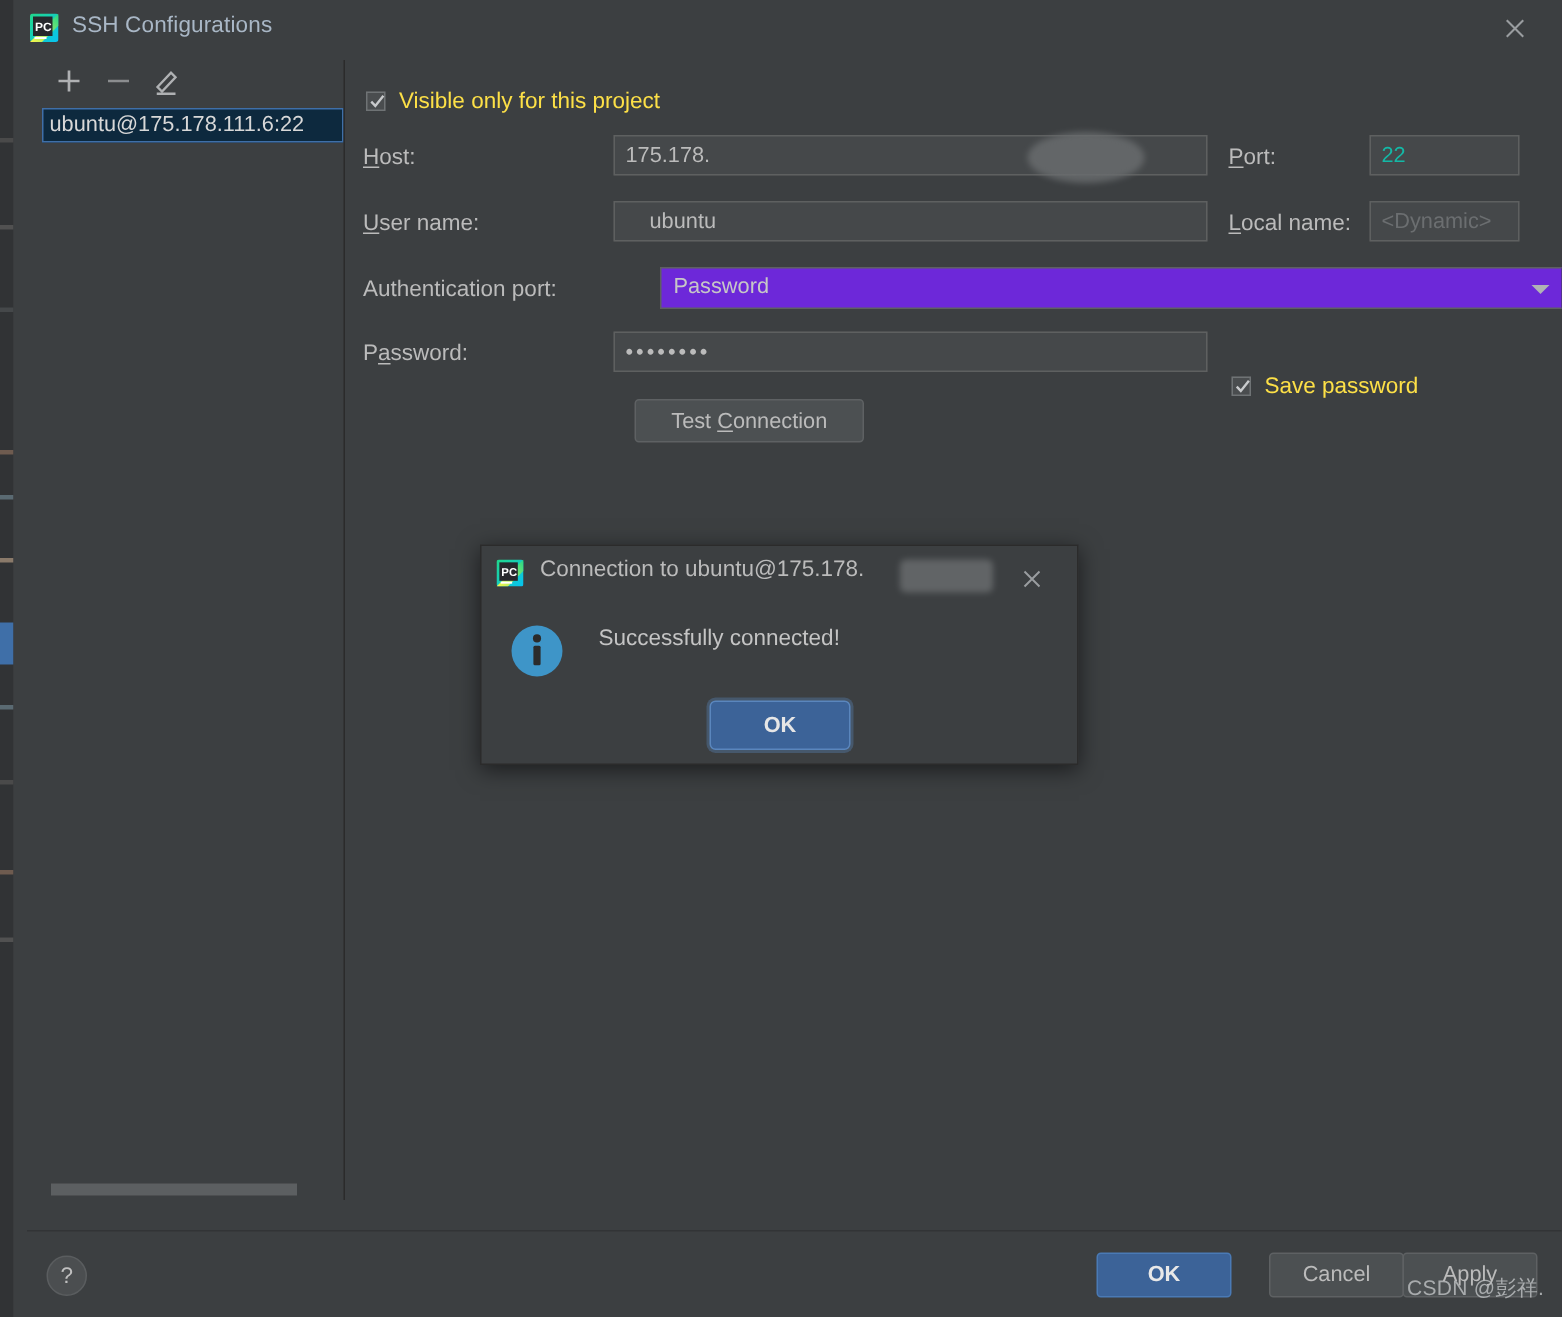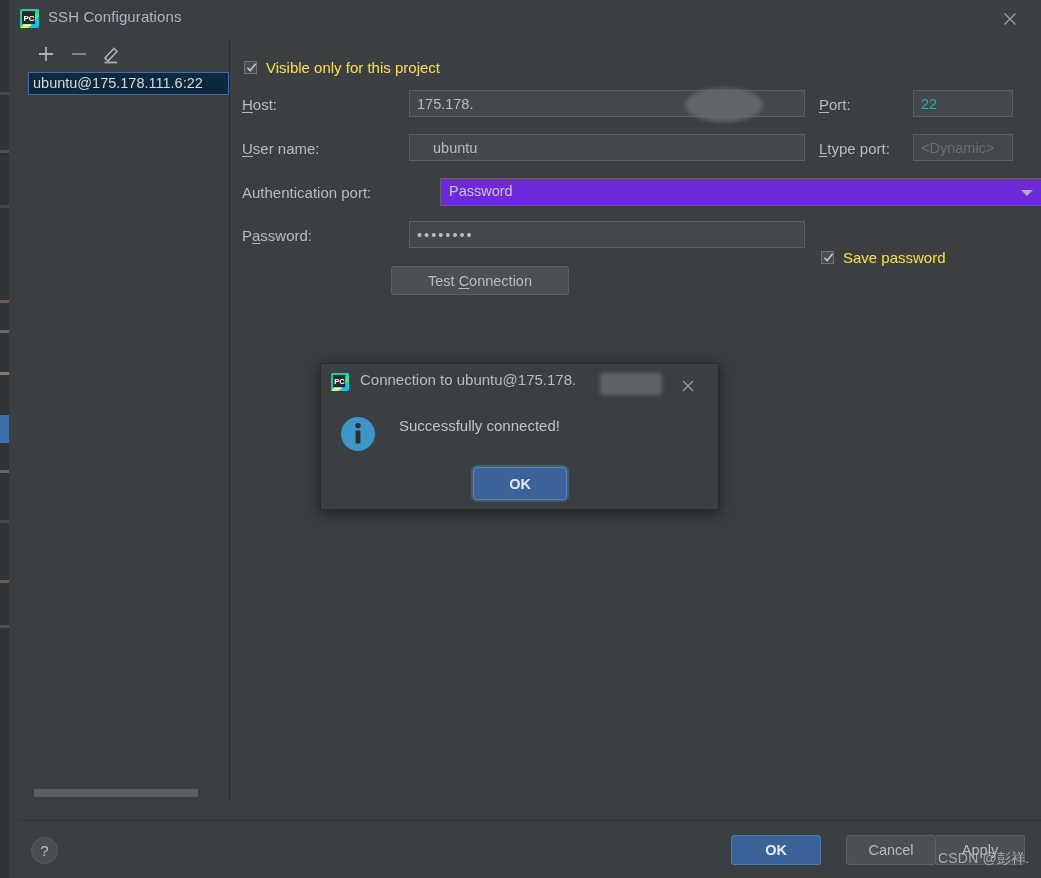--- a/index.html
+++ b/index.html
@@ -191,22 +191,22 @@
     box-sizing: border-box;
   }
   .btn.primary {
     background: #3c6398;
     border-color: #4a7ab5;
     color: #e8e8e8;
     font-weight: bold;
   }
 
   #test-connection-button {
-    position: absolute; left: 160px; top: 226px;
-    width: 178px; height: 29px;
+    position: absolute; left: 192px; top: 226px;
+    width: 153px; height: 29px;
   }
 
   
   .blur-blob {
     position: absolute;
     background: #6a6d6f;
     opacity: .82;
     border-radius: 50%;
     filter: blur(2px);
     pointer-events: none;
@@ -374,21 +374,21 @@
       <span class="mn">P</span><span>ort:</span>
     </div>
     <input class="text-input muted" style="left: 682px; top: 50px; width: 100px;" value="22">
 
     <div class="field-label" style="left:11px; top:100px;">
       <span class="mn">U</span><span>ser name:</span>
     </div>
     <input class="text-input" style="left: 178px; top: 94px; width: 396px; padding-left: 23px;" value="ubuntu">
 
     <div class="field-label" style="left:588px; top:100px;">
-      <span class="mn">L</span><span>type port:</span>
+      <span class="mn">L</span><span>ocal name:</span>
     </div>
     <input class="text-input muted" style="left: 682px; top: 94px; width: 100px;" placeholder="&lt;Dynamic&gt;">
 
     <div class="field-label" style="left:11px; top:144px;">
       <span>Authentication port:</span>
     </div>
     <div id="auth-combo">
       <div id="auth-combo-value">Password</div>
       <div id="auth-combo-arrow"></div>
     </div>

